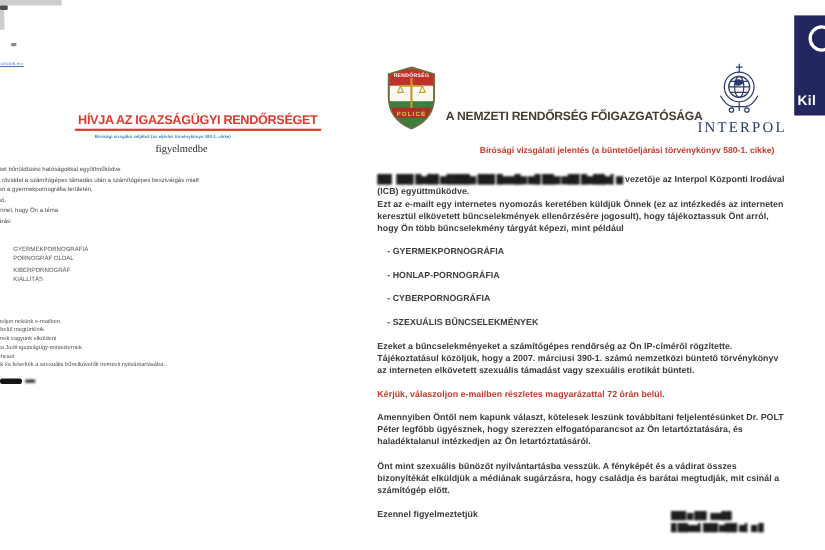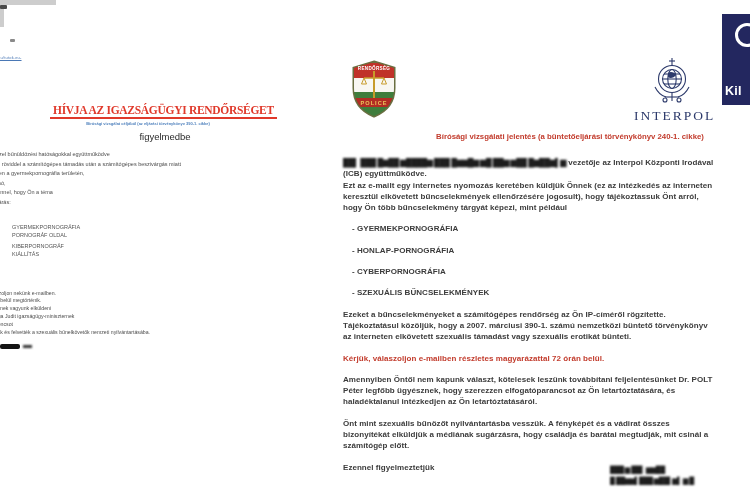--- a/index.html
+++ b/index.html
@@ -5,24 +5,24 @@
   html,body{margin:0;padding:0;background:#e9e9e9;}
   #canvas{
     position:relative;width:750px;height:500px;background:#ffffff;
     overflow:hidden;font-family:"Liberation Sans",sans-serif;color:#3b3b3b;
   }
   
   .art{position:absolute;background:#cdcdcd;}
   .speck{position:absolute;background:#4a4a4a;border-radius:1px;}
   
   .ld-link{position:absolute;left:-2px;top:55px;font-size:4px;color:#4a78b5;text-decoration:underline;letter-spacing:.2px;}
-  .ld-title-wrap{position:absolute;left:50px;top:100px;width:195px;text-align:center;font-family:Liberation Serif, serif;}
+  .ld-title-wrap{position:absolute;left:68px;top:100px;width:195px;text-align:center;}
   .ld-title{display:inline-block;font-size:11.5px;font-weight:800;letter-spacing:-.3px;color:#e0392b;border-bottom:2px solid #e0392b;padding:0 3px 1px 3px;white-space:nowrap;}
   .ld-sub{position:absolute;left:48px;top:121px;width:200px;text-align:center;font-size:4px;font-weight:700;color:#4f81bd;}
-  .ld-salut{position:absolute;left:123px;top:131px;width:84px;text-align:center;font-family:Liberation Sans, sans-serif;font-size:9.5px;color:#2a2a2a;}
+  .ld-salut{position:absolute;left:123px;top:131px;width:84px;text-align:center;font-family:Liberation Serif, serif;font-size:9.5px;color:#2a2a2a;}
   .ld-body{position:absolute;left:-4px;top:150px;width:310px;color:#4d4d4d;}
   .ld-l{font-size:5.5px;line-height:9.6px;white-space:nowrap;}
   .ld-list{font-size:5.5px;line-height:8.5px;padding-left:16px;white-space:nowrap;color:#555;}
   .ld-list-gap{margin-top:15px;}
   .ld-close-gap{margin-top:31px;}
   .ld-c{font-size:5.2px;line-height:7.8px;white-space:nowrap;}
   .ld-sig{position:absolute;left:0;top:344px;width:20px;height:5px;background:#141414;filter:blur(.7px);border-radius:2px;}
   .ld-sig2{position:absolute;left:23px;top:345px;width:9px;height:3px;background:#333;filter:blur(.8px);}
   
   .badge{position:absolute;left:351px;top:59px;}
@@ -125,22 +125,23 @@
         <line x1="22" y1="36" x2="22" y2="44"></line>
         <line x1="15" y1="40" x2="29" y2="40"></line>
         <circle cx="15" cy="43" r="2"></circle>
         <circle cx="29" cy="43" r="2"></circle>
       </g>
       <path d="M18 16 C20 14 25 15 26 18 C24 21 20 22 18 20 Z" fill="#2d3a6b"></path>
     </svg>
     <div class="interpol-label">INTERPOL</div>
 
     <div class="rd-title">
+      <div>A NEMZETI RENDŐRSÉG FŐIGAZGATÓSÁGA</div>
     </div>
-    <div class="rd-red-sub">Bírósági vizsgálati jelentés (a büntetőeljárási törvénykönyv 240-1. cikke)</div>
+    <div class="rd-red-sub">Bírósági vizsgálati jelentés (a büntetőeljárási törvénykönyv 580-1. cikke)</div>
 
     <div class="rd-body">
       <div class="rd-l"><span class="redact">██▌ ███ █▆██ ▆████▆ ███ █▆▆█▆ ▆█ ██▆ ▆██ █▆██▆▌▆</span><span> vezetője az Interpol Központi Irodával</span></div>
       <div class="rd-l">(ICB) együttműködve.</div>
       <div class="rd-l">Ezt az e-mailt egy internetes nyomozás keretében küldjük Önnek (ez az intézkedés az interneten</div>
       <div class="rd-l">keresztül elkövetett bűncselekmények ellenőrzésére jogosult), hogy tájékoztassuk Önt arról,</div>
       <div class="rd-l">hogy Ön több bűncselekmény tárgyát képezi, mint például</div>
 
       <div class="rd-l indent gap10">- GYERMEKPORNOGRÁFIA</div>
       <div class="rd-l indent gap10">- HONLAP-PORNOGRÁFIA</div>

